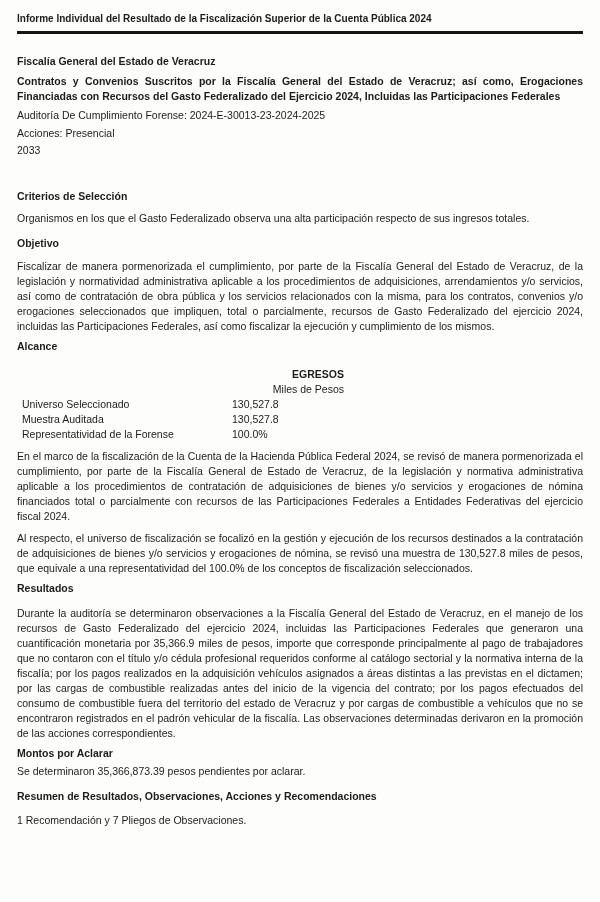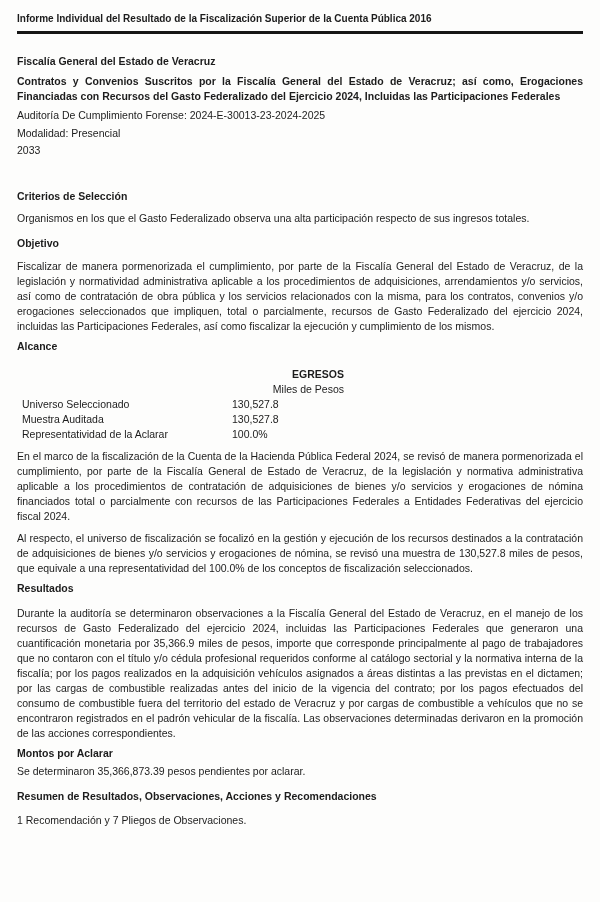--- a/index.html
+++ b/index.html
@@ -28,27 +28,27 @@
   .tval{width:112px;}
   .thead{text-align:right;font-weight:700;}
   .tsub{text-align:right;}
 </style>
 </head>
 <body>
 
 <div class="page">
   <div class="content">
 
-    <p class="report-title">Informe Individual del Resultado de la Fiscalización Superior de la Cuenta Pública 2016</p>
+    <p class="report-title">Informe Individual del Resultado de la Fiscalización Superior de la Cuenta Pública 2024</p>
     <div class="rule"></div>
 
     <p class="bold mt20">Fiscalía General del Estado de Veracruz</p>
     <p class="bold just mt5">Contratos y Convenios Suscritos por la Fiscalía General del Estado de Veracruz; así como, Erogaciones Financiadas con Recursos del Gasto Federalizado del Ejercicio 2024, Incluidas las Participaciones Federales</p>
     <p class="mt4">Auditoría De Cumplimiento Forense: 2024-E-30013-23-2024-2025</p>
-    <p class="mt3">Modalidad: Presencial</p>
+    <p class="mt3">Acciones: Presencial</p>
     <p class="mt2">2033</p>
 
     <p class="h mt31">Criterios de Selección</p>
     <p class="just mt7">Organismos en los que el Gasto Federalizado observa una alta participación respecto de sus ingresos totales.</p>
 
     <p class="h mt10">Objetivo</p>
     <p class="just mt8">Fiscalizar de manera pormenorizada el cumplimiento, por parte de la Fiscalía General del Estado de Veracruz, de la legislación y normatividad administrativa aplicable a los procedimientos de adquisiciones, arrendamientos y/o servicios, así como de contratación de obra pública y los servicios relacionados con la misma, para los contratos, convenios y/o erogaciones seleccionados que impliquen, total o parcialmente, recursos de Gasto Federalizado del ejercicio 2024, incluidas las Participaciones Federales, así como fiscalizar la ejecución y cumplimiento de los mismos.</p>
 
     <p class="h mt5">Alcance</p>
 
@@ -57,21 +57,21 @@
       <div class="tsub">Miles de Pesos</div>
       <div class="trow">
         <span class="tlabel">Universo Seleccionado</span>
         <span class="tval">130,527.8</span>
       </div>
       <div class="trow">
         <span class="tlabel">Muestra Auditada</span>
         <span class="tval">130,527.8</span>
       </div>
       <div class="trow">
-        <span class="tlabel">Representatividad de la Aclarar</span>
+        <span class="tlabel">Representatividad de la Forense</span>
         <span class="tval">100.0%</span>
       </div>
     </div>
 
     <p class="just mt7">En el marco de la fiscalización de la Cuenta de la Hacienda Pública Federal 2024, se revisó de manera pormenorizada el cumplimiento, por parte de la Fiscalía General de Estado de Veracruz, de la legislación y normativa administrativa aplicable a los procedimientos de contratación de adquisiciones de bienes y/o servicios y erogaciones de nómina financiados total o parcialmente con recursos de las Participaciones Federales a Entidades Federativas del ejercicio fiscal 2024.</p>
     <p class="just mt7">Al respecto, el universo de fiscalización se focalizó en la gestión y ejecución de los recursos destinados a la contratación de adquisiciones de bienes y/o servicios y erogaciones de nómina, se revisó una muestra de 130,527.8 miles de pesos, que equivale a una representatividad del 100.0% de los conceptos de fiscalización seleccionados.</p>
 
     <p class="h mt5">Resultados</p>
     <p class="just mt10">Durante la auditoría se determinaron observaciones a la Fiscalía General del Estado de Veracruz, en el manejo de los recursos de Gasto Federalizado del ejercicio 2024, incluidas las Participaciones Federales que generaron una cuantificación monetaria por 35,366.9 miles de pesos, importe que corresponde principalmente al pago de trabajadores que no contaron con el título y/o cédula profesional requeridos conforme al catálogo sectorial y la normativa interna de la fiscalía; por los pagos realizados en la adquisición vehículos asignados a áreas distintas a las previstas en el dictamen; por las cargas de combustible realizadas antes del inicio de la vigencia del contrato; por los pagos efectuados del consumo de combustible fuera del territorio del estado de Veracruz y por cargas de combustible a vehículos que no se encontraron registrados en el padrón vehicular de la fiscalía. Las observaciones determinadas derivaron en la promoción de las acciones correspondientes.</p>
 

